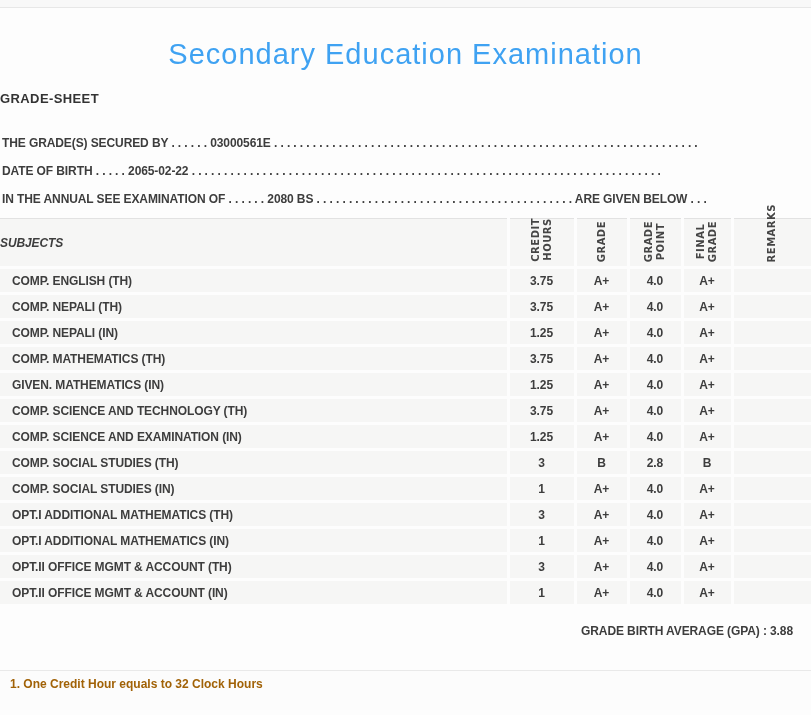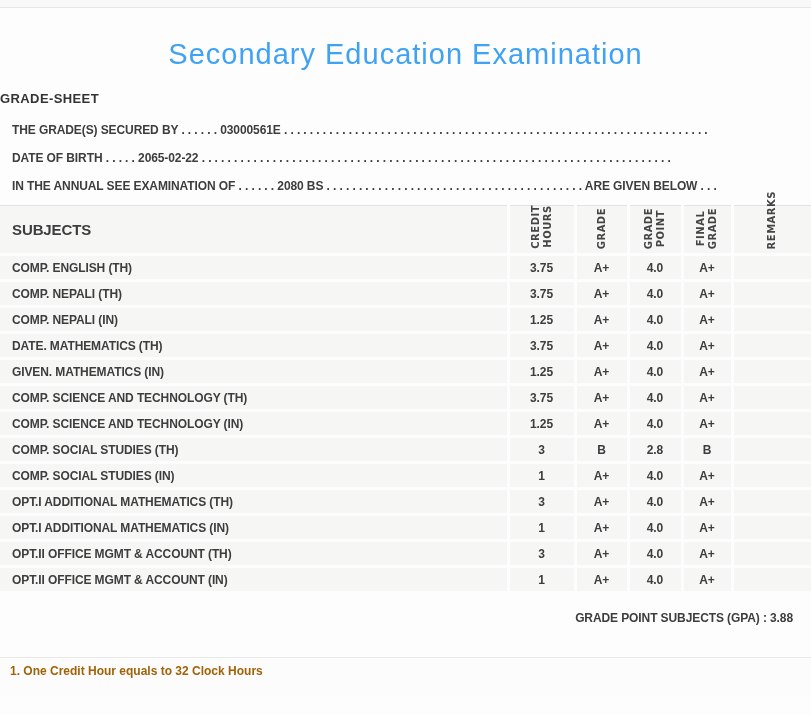--- a/index.html
+++ b/index.html
@@ -21,21 +21,21 @@
   }
   .page-subtitle {
     margin-top:20px;
     text-align:left;
     font-size:13px;
     font-weight:700;
     letter-spacing:0.4px;
     color:#333;
   }
 
-  .info-block { margin-top:10px; padding:0 12px; }
+  .info-block { margin-top:23px; padding:0 2px; }
   .info-line {
     line-height:28px;
     font-size:12px;
     font-weight:700;
     white-space:nowrap;
     overflow:hidden;
     letter-spacing:-0.1px;
   }
   .info-line span { display:inline; }
 
@@ -59,23 +59,23 @@
     border-bottom:3px solid #fdfdfd;
     padding:0;
     font-weight:700;
   }
   th:last-child, td:last-child { border-right:none; }
 
   th { height:49px; vertical-align:bottom; }
   th.subjects-h {
     vertical-align:middle;
     text-align:left;
-    padding-left:12px;
-    font-size:15px;
+    font-size:12px;
     letter-spacing:-0.1px;
+    font-style:italic;
   }
   .rot-holder { position:relative; height:46px; width:100%; }
   .rot {
     position:absolute;
     bottom:4px;
     left:50%;
     transform:translateX(-50%) rotate(180deg);
     writing-mode:vertical-rl;
     white-space:pre-line;
     font-size:10px;
@@ -184,21 +184,21 @@
       </tr>
       <tr>
         <td class="subject">COMP. NEPALI (IN)</td>
         <td class="center">1.25</td>
         <td class="center">A+</td>
         <td class="center">4.0</td>
         <td class="center">A+</td>
         <td class="center"></td>
       </tr>
       <tr>
-        <td class="subject">DATE. MATHEMATICS (TH)</td>
+        <td class="subject">COMP. MATHEMATICS (TH)</td>
         <td class="center">3.75</td>
         <td class="center">A+</td>
         <td class="center">4.0</td>
         <td class="center">A+</td>
         <td class="center"></td>
       </tr>
       <tr>
         <td class="subject">GIVEN. MATHEMATICS (IN)</td>
         <td class="center">1.25</td>
         <td class="center">A+</td>
@@ -208,21 +208,21 @@
       </tr>
       <tr>
         <td class="subject">COMP. SCIENCE AND TECHNOLOGY (TH)</td>
         <td class="center">3.75</td>
         <td class="center">A+</td>
         <td class="center">4.0</td>
         <td class="center">A+</td>
         <td class="center"></td>
       </tr>
       <tr>
-        <td class="subject">COMP. SCIENCE AND TECHNOLOGY (IN)</td>
+        <td class="subject">COMP. SCIENCE AND EXAMINATION (IN)</td>
         <td class="center">1.25</td>
         <td class="center">A+</td>
         <td class="center">4.0</td>
         <td class="center">A+</td>
         <td class="center"></td>
       </tr>
       <tr>
         <td class="subject">COMP. SOCIAL STUDIES (TH)</td>
         <td class="center">3</td>
         <td class="center">B</td>
@@ -266,15 +266,15 @@
         <td class="subject">OPT.II OFFICE MGMT &amp; ACCOUNT (IN)</td>
         <td class="center">1</td>
         <td class="center">A+</td>
         <td class="center">4.0</td>
         <td class="center">A+</td>
         <td class="center"></td>
       </tr>
     </tbody>
 </table>
 
-<div class="gpa-line"><span>GRADE POINT SUBJECTS (GPA) :</span> <span>3.88</span></div>
+<div class="gpa-line"><span>GRADE BIRTH AVERAGE (GPA) :</span> <span>3.88</span></div>
 
 <div class="notes"><span>1. One Credit Hour equals to 32 Clock Hours</span></div>
 
 </body></html>

